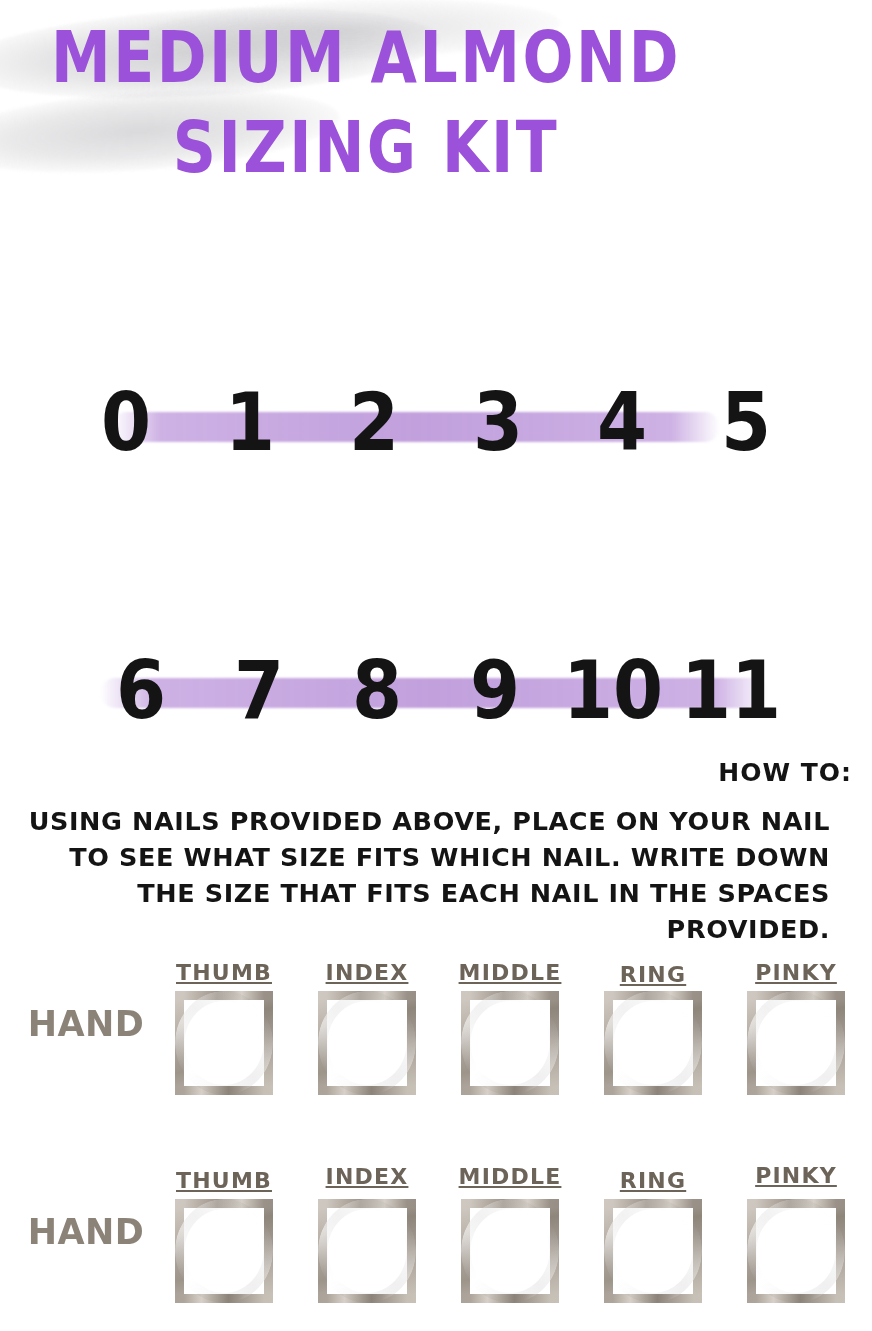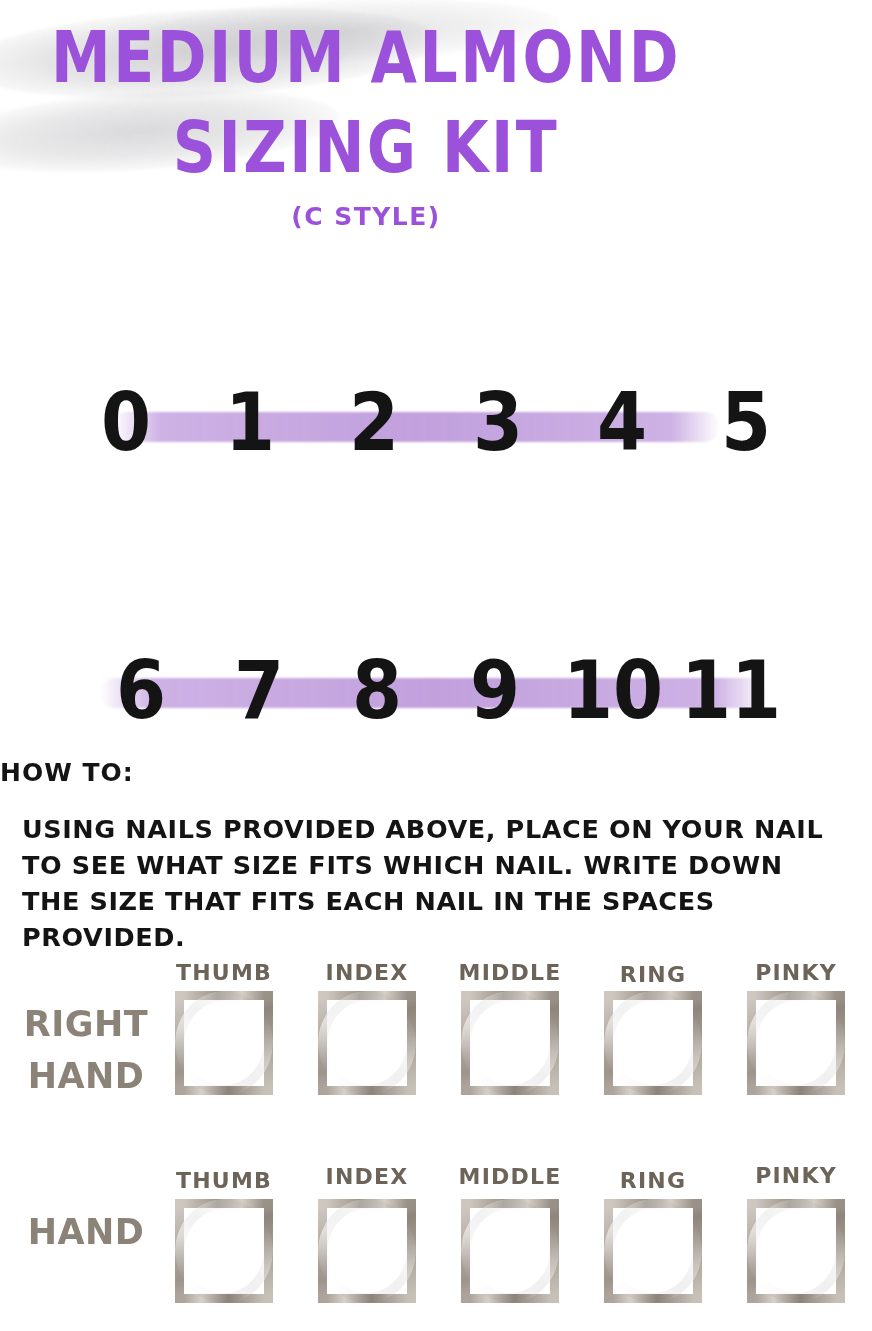--- a/index.html
+++ b/index.html
@@ -133,32 +133,32 @@
     transform: scaleY(1.12);
   }
   .numrow.row2 .num { width: 118px; }
 
   
   .howto {
     position: absolute;
     left: 0;
     top: 758px;
     width: 852px;
-    text-align: left;
+    text-align: right;
   }
   .howto-head {
     font-family: "DejaVu Sans", sans-serif;
     font-weight: bold;
     font-size: 25px;
     letter-spacing: 1px;
     color: #141414;
     text-transform: uppercase;
   }
   .howto-body {
-    margin-top: 24px;
+    margin-top: 16px;
     font-family: "DejaVu Sans", sans-serif;
     font-weight: bold;
     font-size: 25.5px;
     line-height: 36px;
     letter-spacing: 0.6px;
     color: #141414;
     text-transform: uppercase;
     padding: 0 22px;
   }
 
@@ -197,20 +197,21 @@
     width: 128px;
     text-align: center;
   }
   .finger-name {
     font-family: "DejaVu Sans", sans-serif;
     font-weight: bold;
     font-size: 22px;
     letter-spacing: 1.2px;
     color: #6d6459;
     text-transform: uppercase;
+    text-decoration: underline;
   }
   .nail-oval {
     margin: 6px auto 0 auto;
     width: 98px;
     height: 104px;
     border-radius: 50%;
     border: 9px solid #b4aca3;
     border-image: linear-gradient(115deg, #cfc8c0 0%, #9d948a 28%, #d6d0c8 48%, #8e857b 70%, #c8c1b8 100%) 1;
     box-sizing: border-box;
     background: transparent;
@@ -236,21 +237,20 @@
 </head>
 <body>
 
 <div class="brush-top brush-a"></div>
 <div class="brush-top brush-b"></div>
 <div class="brush-top brush-c"></div>
 
 <div class="title-wrap">
   <div class="title-line">MEDIUM ALMOND</div>
   <div class="title-line second">SIZING KIT</div>
-  <div class="subtitle">(C STYLE)</div>
 </div>
 
 <div class="numrow row1">
   <div class="swash"></div>
   <div class="numbers">
     <div class="num">0</div>
     <div class="num">1</div>
     <div class="num">2</div>
     <div class="num">3</div>
     <div class="num">4</div>
@@ -270,21 +270,20 @@
   </div>
 </div>
 
 <div class="howto">
   <div class="howto-head">HOW TO:</div>
   <div class="howto-body">USING NAILS PROVIDED ABOVE, PLACE ON YOUR NAIL TO SEE WHAT SIZE FITS WHICH NAIL. WRITE DOWN THE SIZE THAT FITS EACH NAIL IN THE SPACES PROVIDED.</div>
 </div>
 
 <div class="hand-section right">
   <div class="hand-label">
-    <div>RIGHT</div>
     <div>HAND</div>
   </div>
   <div class="finger-row">
     <div class="finger">
       <div class="finger-name">THUMB</div>
       <div class="nail-oval"></div>
     </div>
     <div class="finger">
       <div class="finger-name">INDEX</div>
       <div class="nail-oval"></div>

